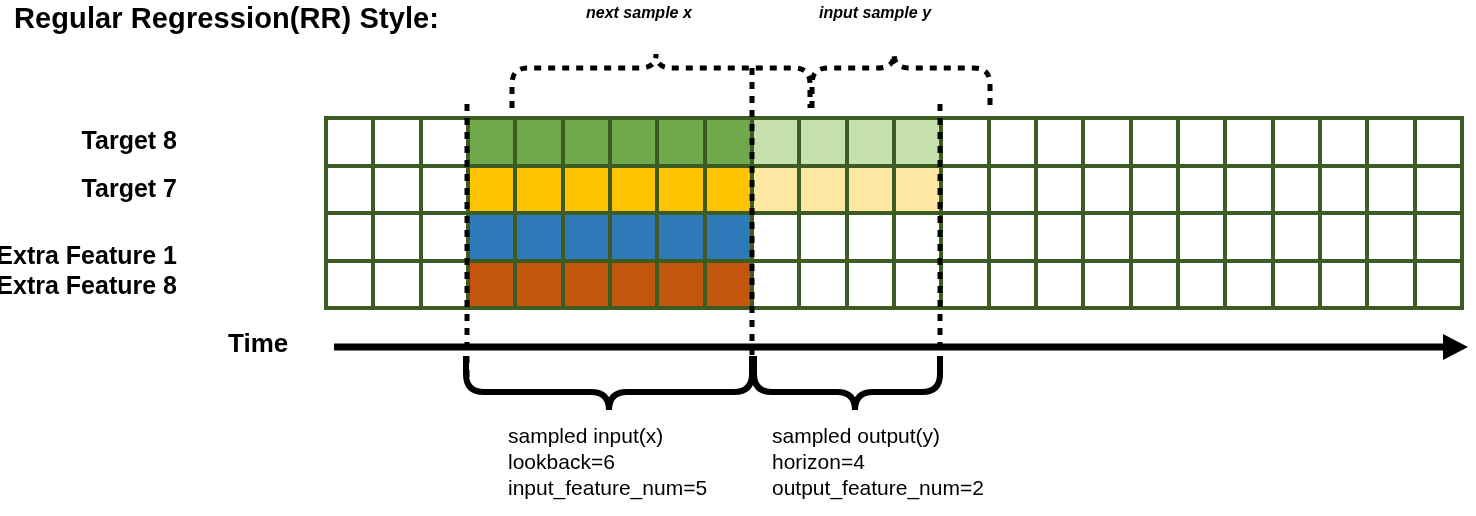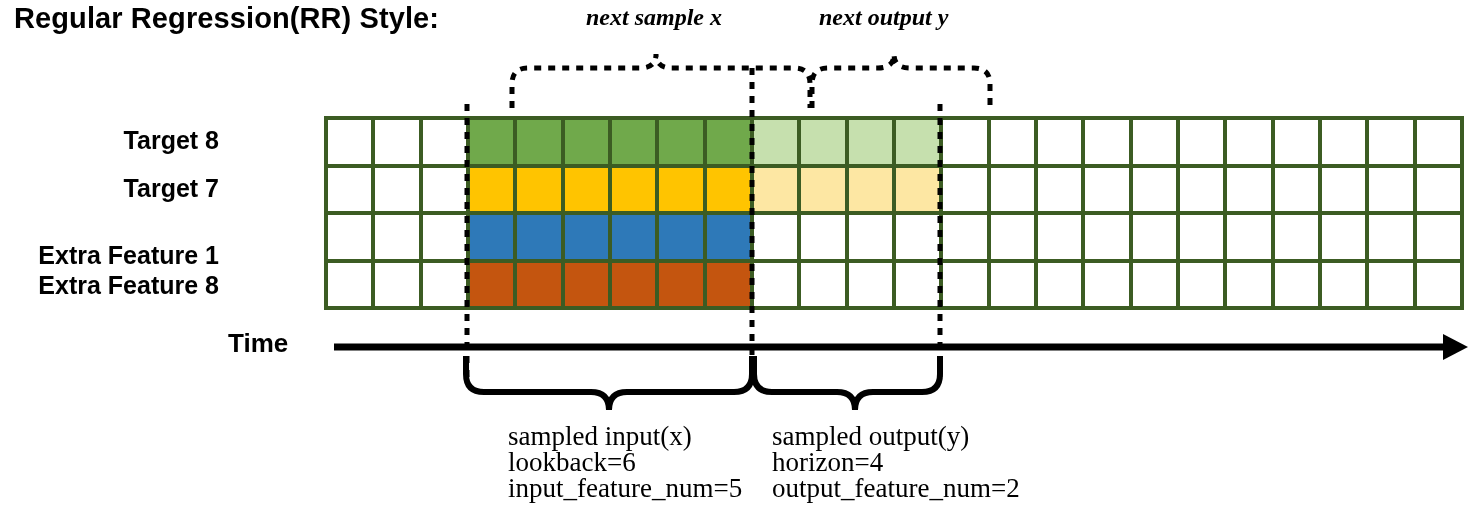--- a/index.html
+++ b/index.html
@@ -1,27 +1,27 @@
 <!DOCTYPE html>
 <html><head>
 <meta charset="utf-8">
 <style>
   html,body{margin:0;padding:0;background:#ffffff;}
   body{width:1476px;height:516px;position:relative;overflow:hidden;
        font-family:"Liberation Sans","DejaVu Sans",sans-serif;color:#000;}
 
-  #stage{position:absolute;left:0;top:0;width:1332px;height:516px;padding-left:42px;}
+  #stage{position:absolute;left:0;top:0;width:1332px;height:516px;}
 
   
   .title{position:absolute;left:14px;top:2px;font-size:29px;font-weight:700;
          letter-spacing:.1px;white-space:nowrap;}
 
   
-  .toplabel{position:absolute;font-size:24px;font-style:italic;font-weight:600;
-            white-space:nowrap;font-family:Liberation Serif, serif;}
+  .toplabel{position:absolute;font-size:16px;font-style:italic;font-weight:600;
+            white-space:nowrap;}
   #lbl-next-x{left:586px;top:4px;}
   #lbl-next-y{left:819px;top:4px;}
 
   
   .rowlabel{position:absolute;right:1155px;width:280px;text-align:right;
             font-size:25px;font-weight:700;white-space:nowrap;}
 
   
   #grid{position:absolute;left:324px;top:116px;width:1140px;height:194px;
         background:#3c5c23;display:grid;
@@ -30,34 +30,34 @@
   .cell{background:#ffffff;}
 
   
   #time-label{position:absolute;left:228px;top:328px;font-size:26px;font-weight:700;}
 
   
   .ovl{position:absolute;left:0;top:0;width:1476px;height:516px;
        pointer-events:none;overflow:visible;}
 
   
-  .caption{position:absolute;font-size:27px;line-height:26px;white-space:nowrap;font-family:Liberation Serif, serif;}
+  .caption{position:absolute;font-size:21px;line-height:26px;white-space:nowrap;}
   #cap-input{left:508px;top:423px;}
   #cap-output{left:772px;top:423px;}
   .caption div{white-space:nowrap;}
 </style>
 </head>
 <body>
 
 <div id="stage">
 
   <div class="title">Regular Regression(RR) Style:</div>
 
   <div class="toplabel" id="lbl-next-x">next sample x</div>
-  <div class="toplabel" id="lbl-next-y">next output y</div>
+  <div class="toplabel" id="lbl-next-y">input sample y</div>
 
   <div class="rowlabel" id="rl0" style="top:126px">Target 8</div>
   <div class="rowlabel" id="rl1" style="top:174px">Target 7</div>
   <div class="rowlabel" id="rl2" style="top:241px">Extra Feature 1</div>
   <div class="rowlabel" id="rl3" style="top:271px">Extra Feature 8</div>
 
   <div id="grid">
       <div class="cell" style="background: rgb(255, 255, 255);"></div>
       <div class="cell" style="background: rgb(255, 255, 255);"></div>
       <div class="cell" style="background: rgb(255, 255, 255);"></div>

